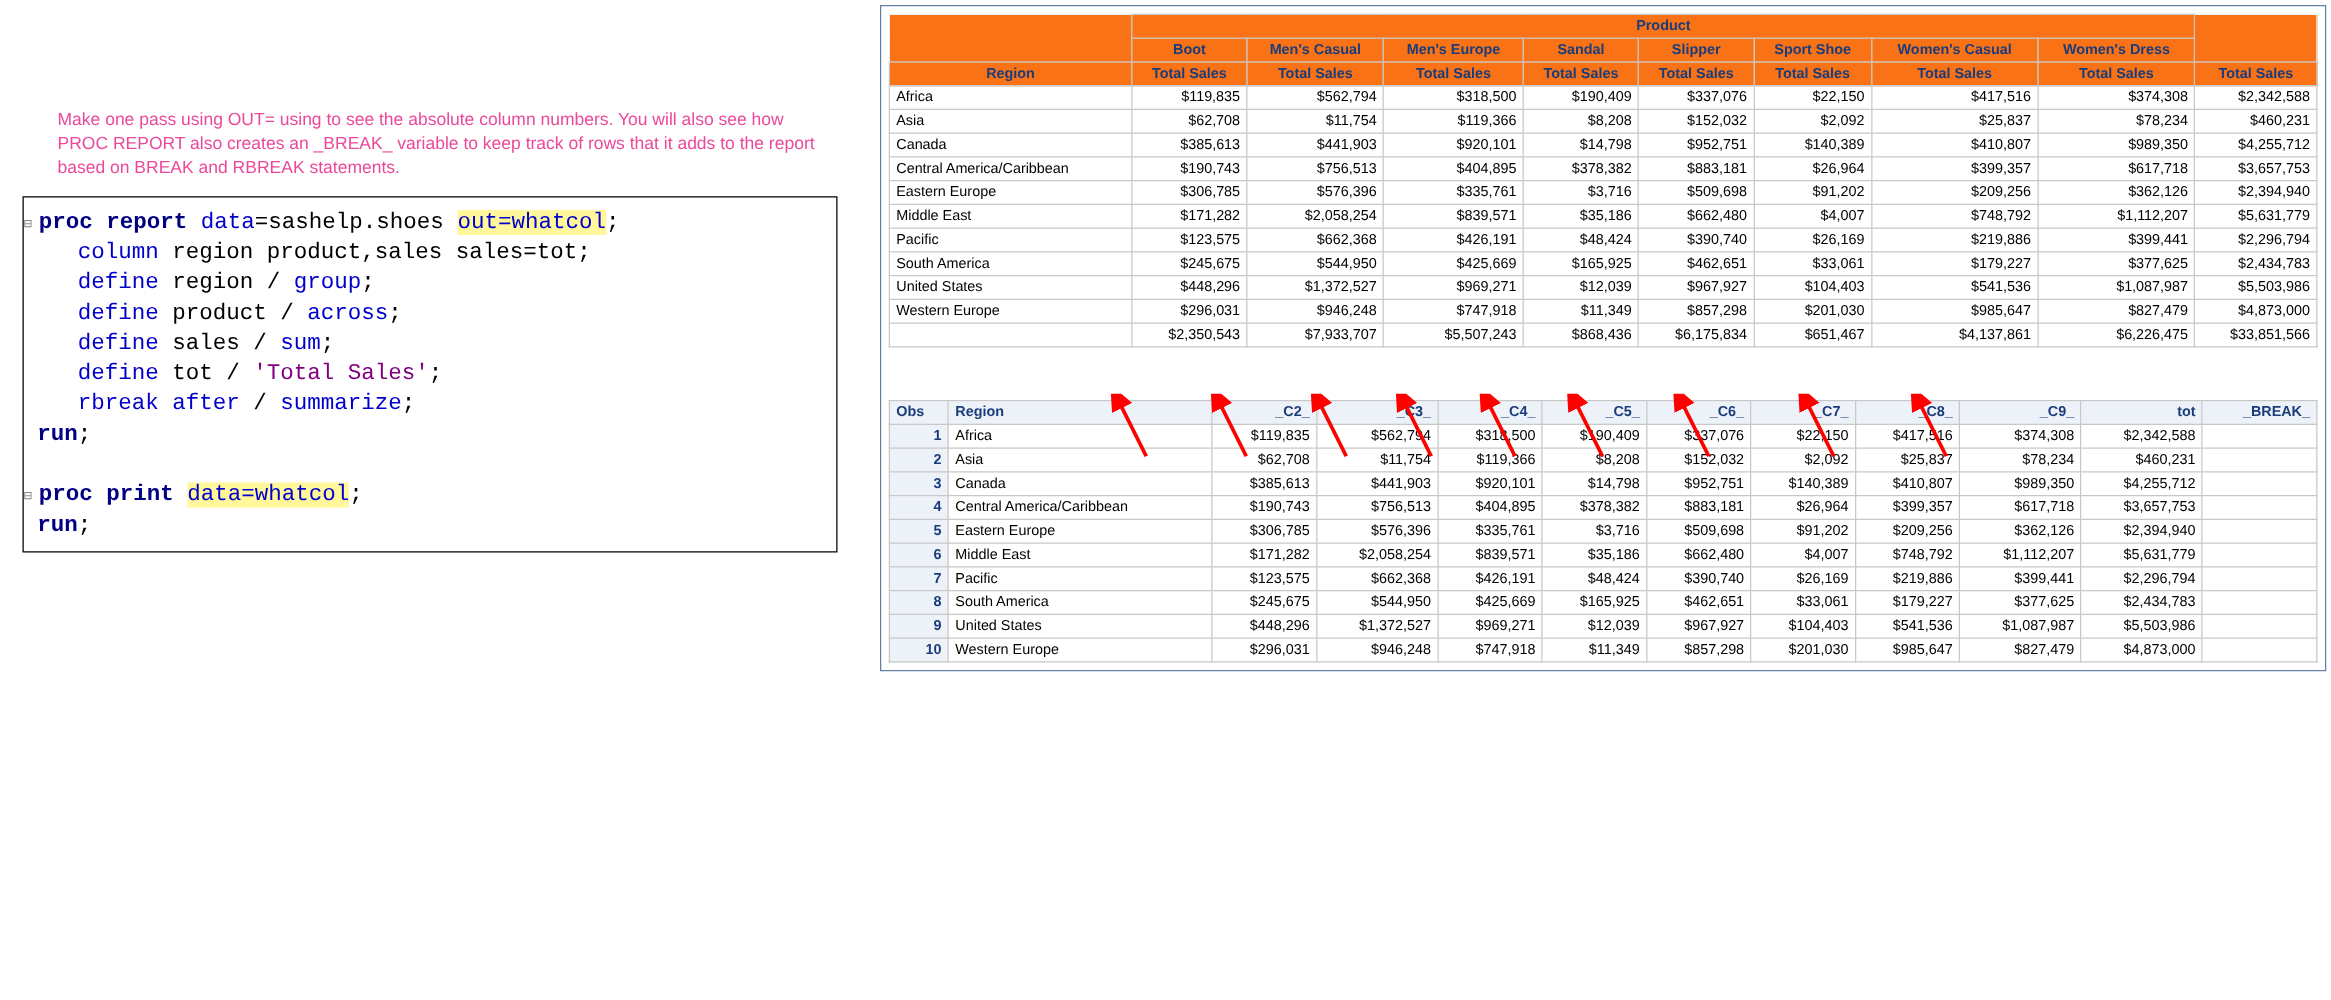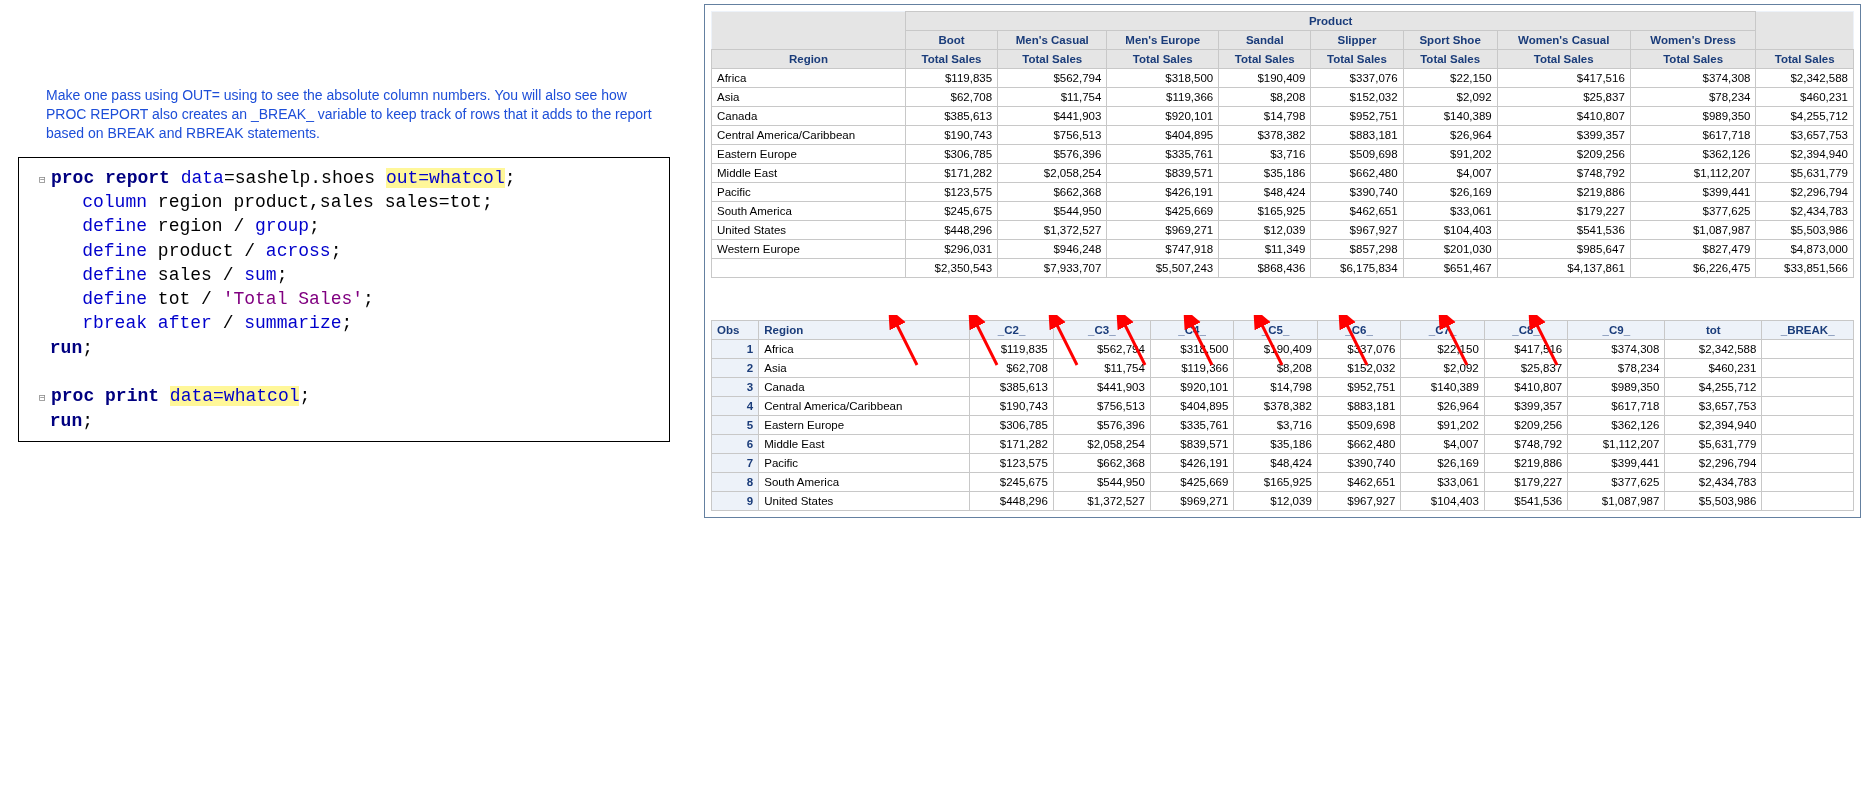--- a/index.html
+++ b/index.html
@@ -16,29 +16,29 @@
     width: 680px;
     flex-shrink: 0;
   }
   .right-pane {
     flex: 1;
     border: 1px solid #6480a0;
     padding: 6px 6px 6px 6px;
     position: relative;
   }
   .comment {
-    color: #1d4ed8;
+    color: #ec4899;
     font-size: 14px;
     line-height: 1.35;
     margin: 82px 0 14px 42px;
     max-width: 620px;
   }
   .code-box {
     border: 1px solid #000;
-    padding: 8px 8px 8px 20px;
+    padding: 8px 8px 8px 0;
     margin: 0 14px 0 14px;
     font-family: "Courier New", monospace;
     font-size: 18px;
     line-height: 1.35;
     white-space: pre;
     color: #000;
   }
   .kw { color: #000080; font-weight: bold; }
   .opt { color: #0000cc; }
   .lit { color: #800080; }
@@ -48,21 +48,21 @@
     border-collapse: collapse;
     width: 100%;
     font-size: 11.5px;
   }
   .tbl th, .tbl td {
     border: 1px solid #c8c8c8;
     padding: 3px 5px;
     white-space: nowrap;
   }
   .tbl th {
-    background: #e5e5e5;
+    background: #f97316;
     color: #1a3c7a;
     font-weight: bold;
     text-align: center;
   }
   .tbl td { text-align: right; color:#000; }
   .tbl td.region { text-align: left; }
   .tbl2 {
     border-collapse: collapse;
     font-size: 11.5px;
     margin-top: 42px;
@@ -70,21 +70,21 @@
   }
   .tbl2 th, .tbl2 td {
     border: 1px solid #c8c8c8;
     padding: 3px 5px;
     white-space: nowrap;
   }
   .tbl2 th {
     background: #edf2f9;
     color: #1a3c7a;
     font-weight: bold;
-    text-align: center;
+    text-align: right;
   }
   .tbl2 th.lh { text-align: left; }
   .tbl2 td { text-align: right; }
   .tbl2 td.obs { text-align: right; font-weight:bold; color:#1a3c7a; background:#edf2f9;}
   .tbl2 td.region { text-align: left; }
   .arrow-layer {
     position: absolute;
     pointer-events: none;
   }
 </style>
@@ -429,16 +429,30 @@
           <td>$1,372,527</td>
           <td>$969,271</td>
           <td>$12,039</td>
           <td>$967,927</td>
           <td>$104,403</td>
           <td>$541,536</td>
           <td>$1,087,987</td>
           <td>$5,503,986</td>
           <td style="text-align: left;">&nbsp;</td>
         </tr>
+        <tr>
+          <td class="obs">10</td>
+          <td class="region">Western Europe</td>
+          <td>$296,031</td>
+          <td>$946,248</td>
+          <td>$747,918</td>
+          <td>$11,349</td>
+          <td>$857,298</td>
+          <td>$201,030</td>
+          <td>$985,647</td>
+          <td>$827,479</td>
+          <td>$4,873,000</td>
+          <td style="text-align: left;">&nbsp;</td>
+        </tr>
       </tbody>
   </table>
 
 </div>
 
 </body></html>

